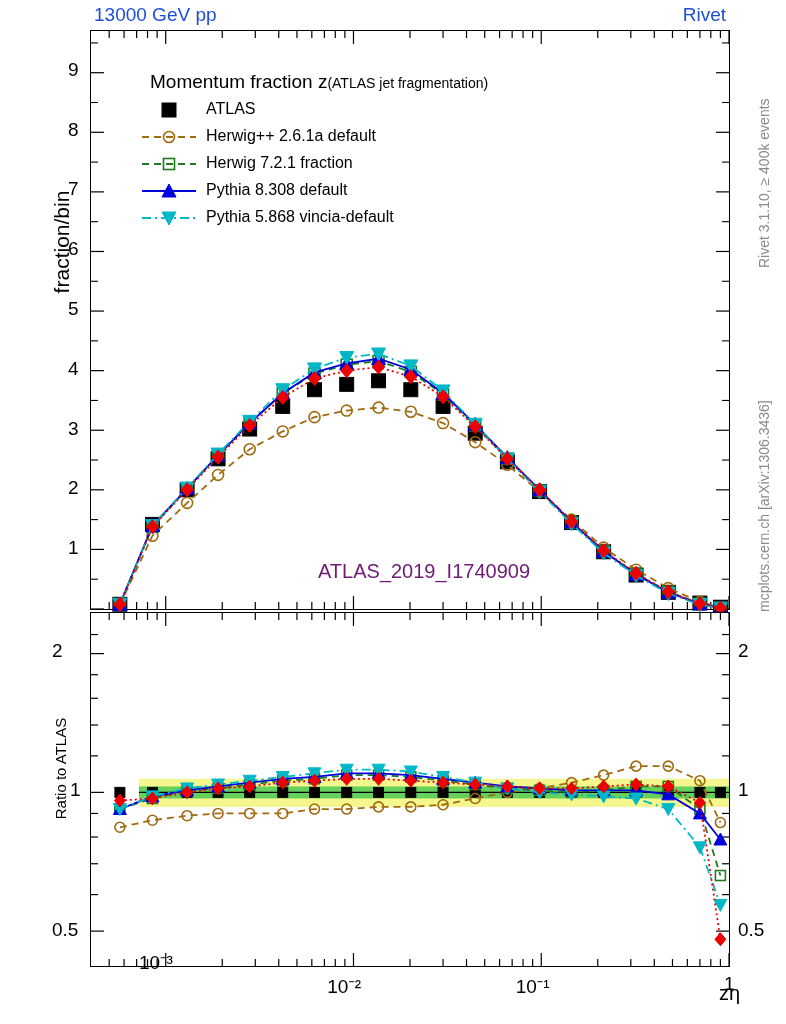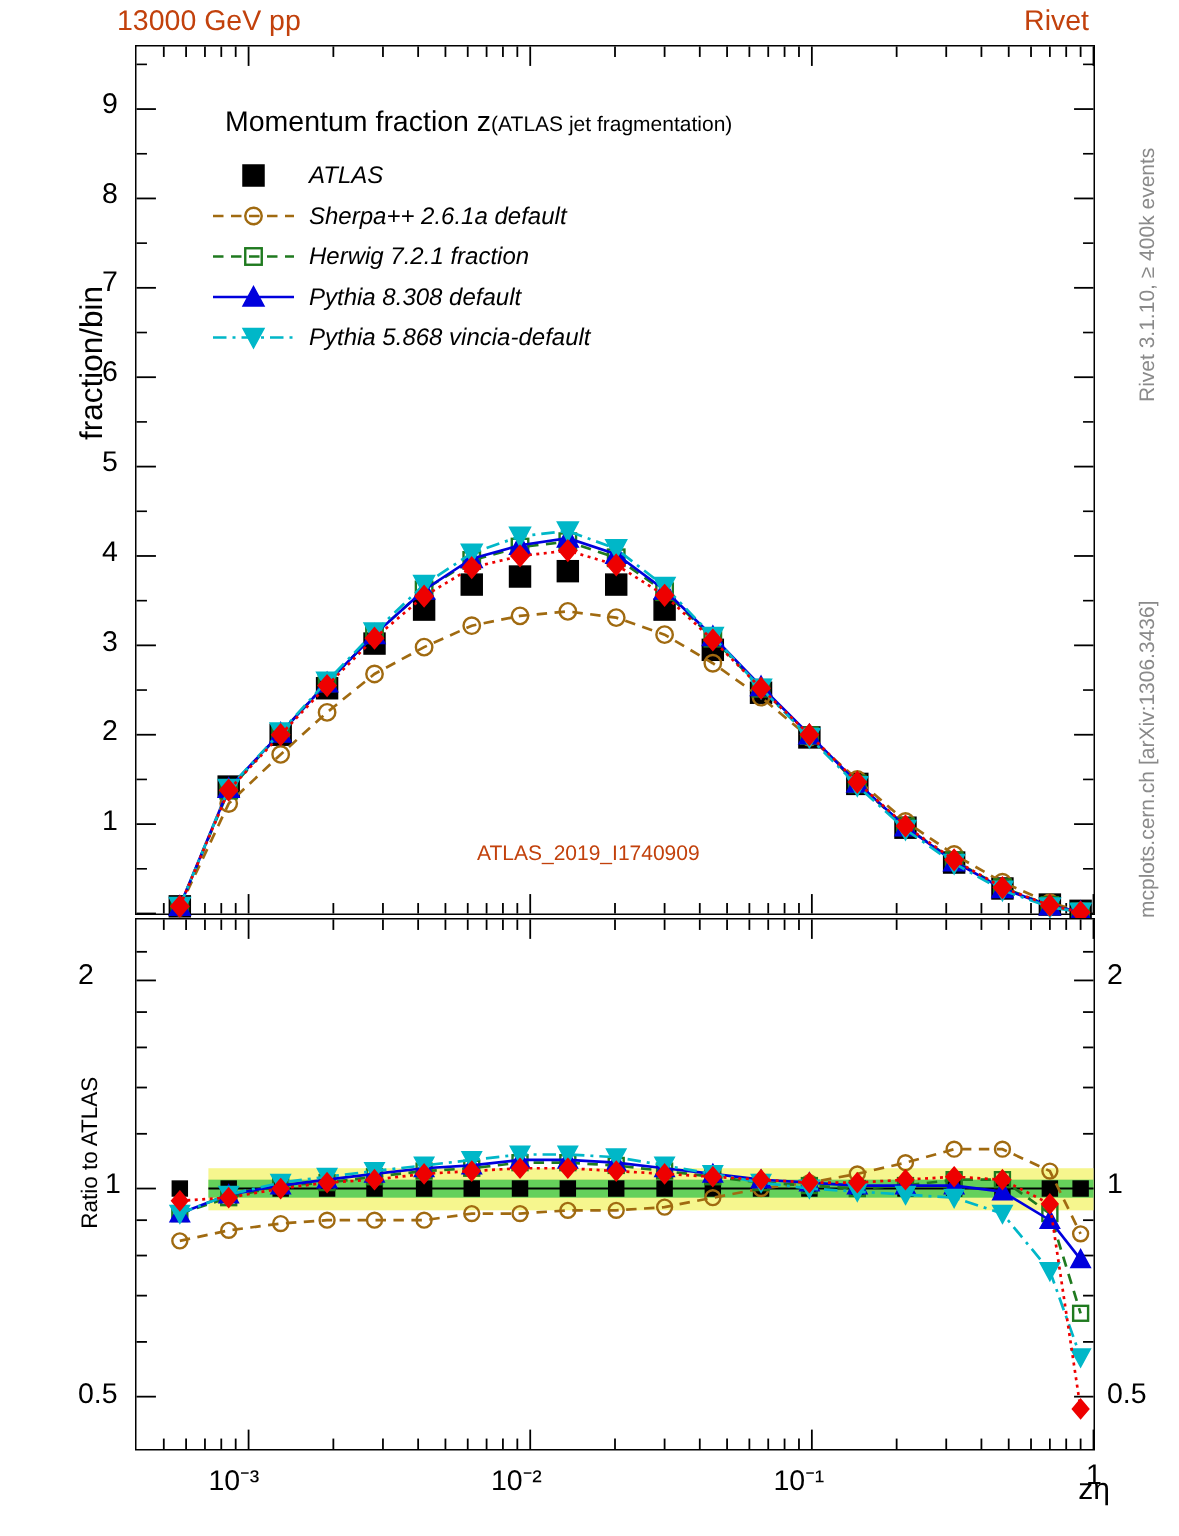--- a/index.html
+++ b/index.html
@@ -15,22 +15,23 @@
     overflow: hidden;
   }
   #root {
     position: relative;
     width: 786px;
     height: 1024px;
   }
   .abs { position: absolute; }
   .hdr {
     font-size: 19px;
-    color: #c2410c;
+    color: #1d4ed8;
     white-space: nowrap;
+    margin-left: 16px;
   }
   #hdr-left { left: 78px; top: 4px; }
   #hdr-right { right: 60px; top: 4px; }
 
   
   #main-frame {
     left: 90px;
     top: 30px;
     width: 640px;
     height: 580px;
@@ -94,35 +95,34 @@
     left: 150px;
     top: 71px;
     font-size: 19px;
     white-space: nowrap;
   }
   #plot-title .sub { font-size: 14px; }
 
   #watermark {
     left: 318px;
     top: 560px;
-    font-size: 14px;
-    color: #c2410c;
+    font-size: 20px;
+    color: #701a75;
     white-space: nowrap;
   }
 
   #legend {
     left: 140px;
     top: 100px;
     font-size: 16px;
   }
   .leg-row {
     display: flex;
-    align-items: flex-end;
+    align-items: flex-start;
     height: 27px;
-    font-style: italic;
   }
   .leg-mark {
     width: 58px;
     height: 20px;
     position: relative;
     margin-right: 8px;
   }
   .leg-mark svg { position: absolute; left: 0; top: 0; }
   .leg-text { white-space: nowrap; }
 
@@ -397,21 +397,21 @@
         </div>
         <div class="leg-text">ATLAS</div>
       </div>
       <div class="leg-row">
         <div class="leg-mark">
           <svg width="58" height="20">
             <line x1="2" y1="10" x2="56" y2="10" stroke="#a06a10" stroke-width="1.8" stroke-dasharray="7,5"></line>
             <circle cx="29" cy="10" r="5.5" fill="none" stroke="#a06a10" stroke-width="1.6"></circle>
           </svg>
         </div>
-        <div class="leg-text">Sherpa++ 2.6.1a default</div>
+        <div class="leg-text">Herwig++ 2.6.1a default</div>
       </div>
       <div class="leg-row">
         <div class="leg-mark">
           <svg width="58" height="20">
             <line x1="2" y1="10" x2="56" y2="10" stroke="#1f7a1f" stroke-width="1.8" stroke-dasharray="7,5"></line>
             <rect x="23.5" y="4.5" width="11" height="11" fill="none" stroke="#1f7a1f" stroke-width="1.6"></rect>
           </svg>
         </div>
         <div class="leg-text">Herwig 7.2.1 fraction</div>
       </div>
@@ -669,19 +669,19 @@
       <div class="abs tick-label" style="left: 68px; top: 238.237px;">6</div>
       <div class="abs tick-label" style="left: 68px; top: 178.443px;">7</div>
       <div class="abs tick-label" style="left: 68px; top: 118.649px;">8</div>
       <div class="abs tick-label" style="left: 68px; top: 58.8557px;">9</div>
       <div class="abs tick-label" style="left: 52px; top: 918.904px;">0.5</div>
       <div class="abs tick-label" style="left: 738px; top: 918.904px;">0.5</div>
       <div class="abs tick-label" style="left: 70px; top: 779.377px;">1</div>
       <div class="abs tick-label" style="left: 738px; top: 779.377px;">1</div>
       <div class="abs tick-label" style="left: 52px; top: 639.851px;">2</div>
       <div class="abs tick-label" style="left: 738px; top: 639.851px;">2</div>
-      <div class="abs tick-label" style="left: 138.952px; top: 973px; text-align: center;">10⁻³</div>
+      <div class="abs tick-label" style="left: 138.952px; top: 949px; text-align: center;">10⁻³</div>
       <div class="abs tick-label" style="left: 327.301px; top: 973px;">10⁻²</div>
       <div class="abs tick-label" style="left: 515.651px; top: 973px;">10⁻¹</div>
       <div class="abs tick-label" style="left: 724px; top: 973px;">1</div>
     </div>
 
 </div>
 
 </body></html>

